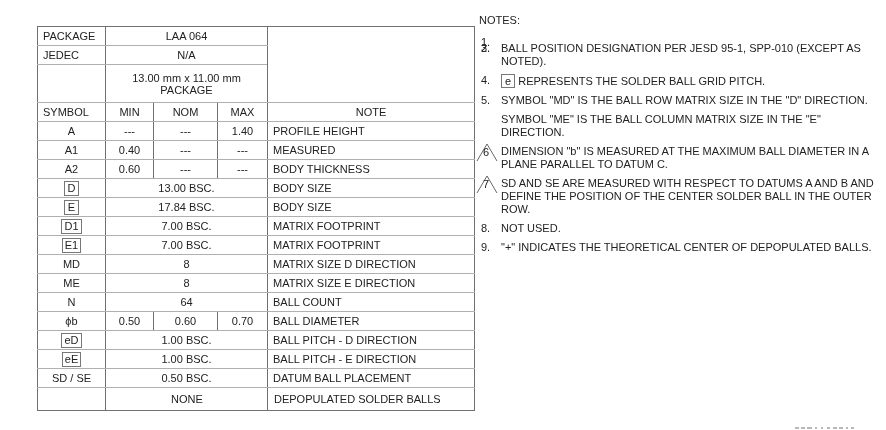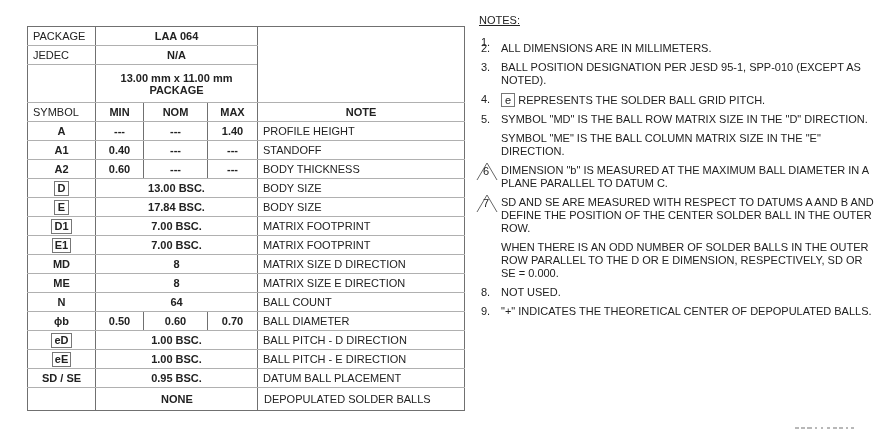--- a/index.html
+++ b/index.html
@@ -3,57 +3,56 @@
 <meta charset="utf-8">
 <style>
   html, body { margin: 0; padding: 0; background: #ffffff; }
   body {
     width: 886px; height: 430px; position: relative; overflow: hidden;
     font-family: "Liberation Sans", "DejaVu Sans", sans-serif;
     color: #222222;
   }
   
   .dim-table {
-    position: absolute; left: 27px; top: 26px;
+    position: absolute; left: 37px; top: 26px;
     width: 437px;
     border-collapse: collapse;
     font-size: 11px;
     table-layout: fixed;
   }
   .dim-table td {
     border-top: 1px solid #b0b0b0;
     border-bottom: 1px solid #b0b0b0;
     border-left: 1px solid #707070;
     border-right: 1px solid #707070;
     padding: 0 5px;
     height: 18px;
     line-height: 12px;
     white-space: nowrap;
   }
   .dim-table tr:first-child td { border-top: 1px solid #707070; }
   .dim-table tr:last-child td { border-bottom: 1px solid #707070; padding-left: 6px; }
   .dim-table td.blank-right { border-top: 1px solid #707070; border-bottom: 1px solid #b0b0b0; }
-  .c { text-align: center; font-weight: bold; }
+  .c { text-align: center; }
   .l { text-align: left; }
   .pkg-size { height: 37px !important; }
   .boxed {
     display: inline-block;
     border: 1px solid #777777;
     padding: 0 2px;
     line-height: 13px;
     min-width: 9px;
     text-align: center;
   }
   
   .notes {
     position: absolute; left: 479px; top: 14px; width: 400px;
     font-size: 11px; line-height: 13px;
   }
   .notes-title {
-    text-decoration: underline;
     margin-bottom: 9px;
     display: inline-block;
   }
   .note { position: relative; padding-left: 22px; margin-bottom: 6px; }
   .note .num { position: absolute; left: 2px; top: 0; }
   .note .tri { position: absolute; left: -3px; top: -3px; width: 24px; height: 20px; }
   .note .tri svg { position: absolute; left: 0; top: 0; }
   .note .tri span { position: absolute; left: 7px; top: 4px; font-size: 11px; }
   .subpara { padding-left: 22px; margin-bottom: 6px; }
   .inline-box {
@@ -108,21 +107,21 @@
     <td class="c">---</td>
     <td class="c">1.40</td>
     <td class="l">PROFILE HEIGHT</td>
   </tr>
 
   <tr>
     <td class="c">A1</td>
     <td class="c">0.40</td>
     <td class="c">---</td>
     <td class="c">---</td>
-    <td class="l">STANDOFF</td>
+    <td class="l">MEASURED</td>
   </tr>
 
   <tr>
     <td class="c">A2</td>
     <td class="c">0.60</td>
     <td class="c">---</td>
     <td class="c">---</td>
     <td class="l">BODY THICKNESS</td>
   </tr>
 
@@ -183,41 +182,40 @@
   </tr>
 
   <tr>
     <td class="c"><span class="boxed">eE</span></td>
     <td class="c" colspan="3">1.00 BSC.</td>
     <td class="l">BALL PITCH - E DIRECTION</td>
   </tr>
 
   <tr>
     <td class="c">SD / SE</td>
-    <td class="c" colspan="3">0.95 BSC.</td>
+    <td class="c" colspan="3">0.50 BSC.</td>
     <td class="l">DATUM BALL PLACEMENT</td>
   </tr>
 
   <tr>
     <td class="c" style="height:22px"></td>
     <td class="c" colspan="3">NONE</td>
     <td class="l">DEPOPULATED SOLDER BALLS</td>
   </tr>
 </tbody>
   </table>
 
 <div class="notes">
   <div class="notes-title">NOTES:</div>
 
   <div class="note">
     <span class="num">1.</span>
   </div>
   <div class="note">
     <span class="num">2.</span>
-    <span>ALL DIMENSIONS ARE IN MILLIMETERS.</span>
   </div>
   <div class="note">
     <span class="num">3.</span>
     <span>BALL POSITION DESIGNATION PER JESD 95-1, SPP-010 (EXCEPT AS NOTED).</span>
   </div>
   <div class="note">
     <span class="num">4.</span>
     <span class="inline-box">e</span>
     <span>REPRESENTS THE SOLDER BALL GRID PITCH.</span>
   </div>
@@ -238,21 +236,20 @@
   </div>
   <div class="note">
     <span class="tri">
       <svg width="24" height="20" viewBox="0 0 24 20">
           <path d="M1 19 L11 2 L21 19" fill="none" stroke="#555555" stroke-width="0.9"></path>
         </svg>
       <span>7</span>
     </span>
     <span>SD AND SE ARE MEASURED WITH RESPECT TO DATUMS A AND B AND DEFINE THE POSITION OF THE CENTER SOLDER BALL IN THE OUTER ROW.</span>
   </div>
-  <div class="subpara">WHEN THERE IS AN ODD NUMBER OF SOLDER BALLS IN THE OUTER ROW PARALLEL TO THE D OR E DIMENSION, RESPECTIVELY, SD OR SE = 0.000.</div>
 
   <div class="note">
     <span class="num">8.</span>
     <span>NOT USED.</span>
   </div>
   <div class="note">
     <span class="num">9.</span>
     <span>"+" INDICATES THE THEORETICAL CENTER OF DEPOPULATED BALLS.</span>
   </div>
 </div>

